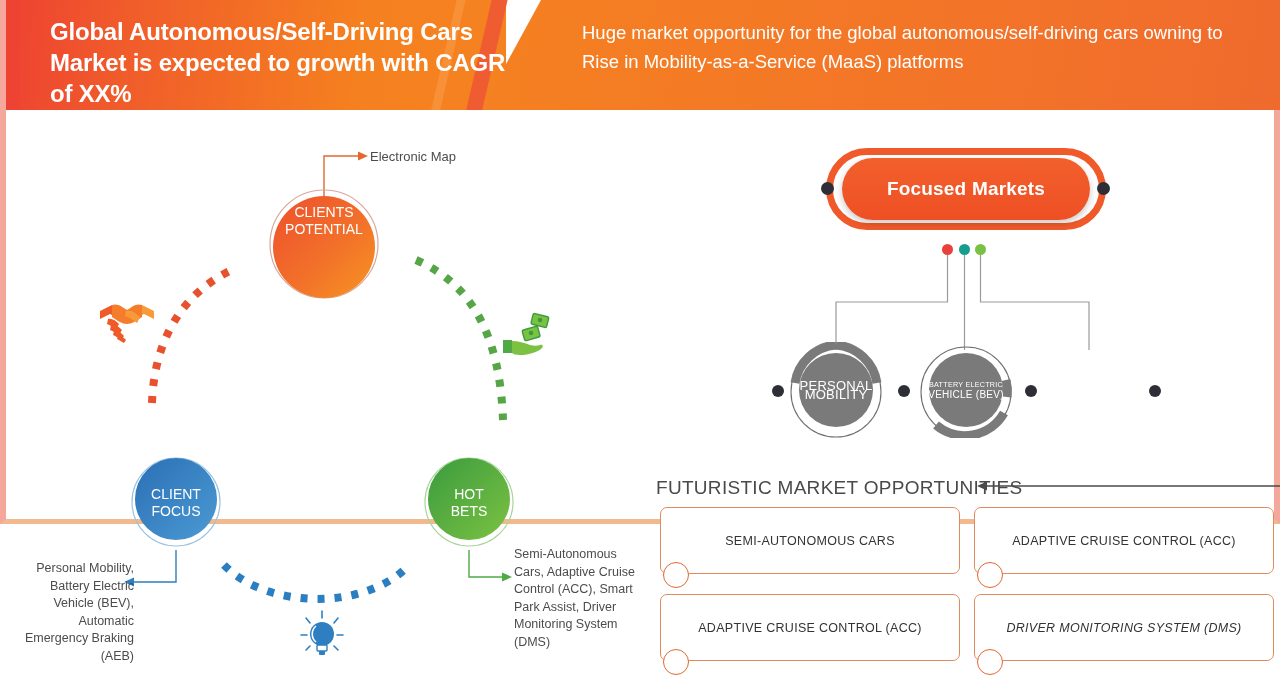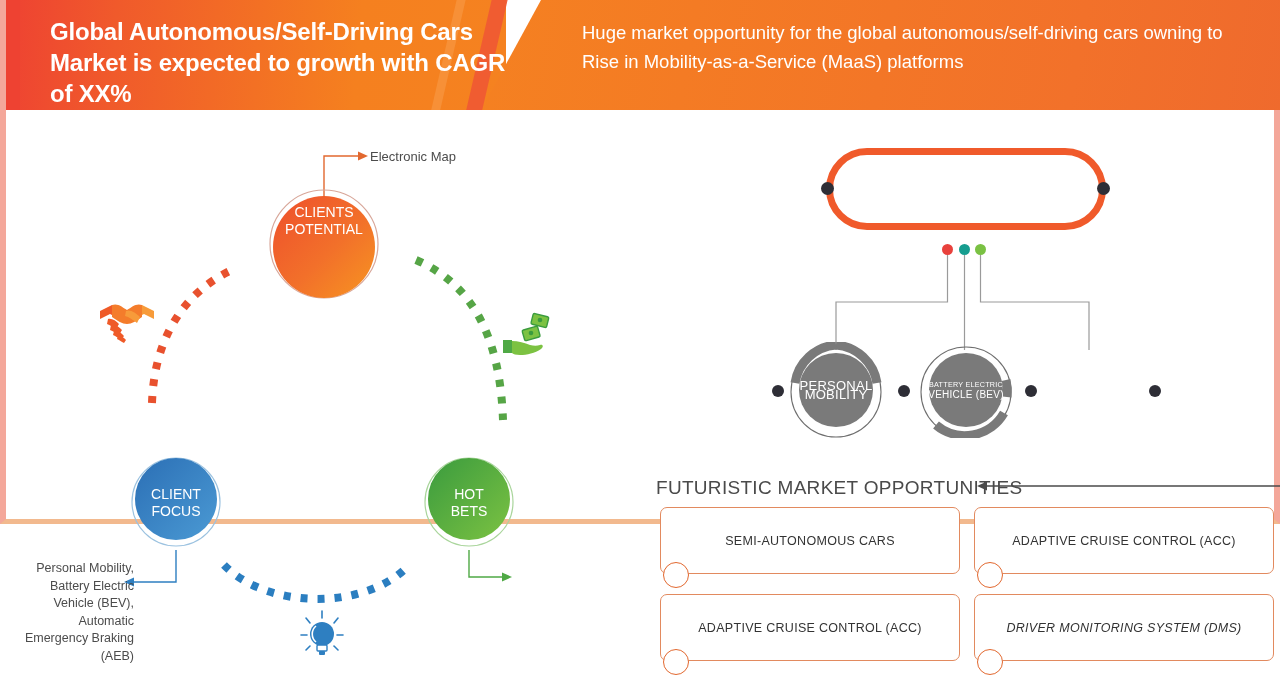--- a/index.html
+++ b/index.html
@@ -114,20 +114,21 @@
     <div>CLIENT</div>
     <div>FOCUS</div>
   </div>
   <div class="abs" style="left:421px;top:486px;width:84px;text-align:center;color:#fff;font-size:14px;line-height:17px;">
     <div>HOT</div>
     <div>BETS</div>
   </div>
 
   <div class="abs" style="left:364px;top:149px;color:#4c4c4c;font-size:13px;">Electronic Map</div>
   <div class="abs" style="left:6px;top:560px;width:122px;text-align:right;color:#4c4c4c;font-size:12.5px;line-height:17.5px;">Personal Mobility, Battery Electric Vehicle (BEV), Automatic Emergency Braking (AEB)</div>
+  <div class="abs" style="left:508px;top:546px;width:128px;text-align:left;color:#4c4c4c;font-size:12.5px;line-height:17.5px;">Semi-Autonomous Cars, Adaptive Cruise Control (ACC), Smart Park Assist, Driver Monitoring System (DMS)</div>
 
   <svg class="abs" style="left:90px;top:295px;" width="62" height="52" viewBox="0 0 62 52">
     <g>
       <path d="M4 16 L16 10 L28 18 L24 24 L14 19 L4 24 Z" fill="#ef5a28"></path>
       <path d="M58 16 L46 10 L34 18 L38 24 L48 19 L58 24 Z" fill="#f79b3a"></path>
       <path d="M16 10 C22 8 26 12 31 15 C36 12 40 8 46 10 L46 22 C40 26 36 29 31 29 C26 29 22 26 16 22 Z" fill="#f47c2b"></path>
       <path d="M12 24 C16 23 20 26 23 29 L20 34 C17 32 14 30 11 29 Z" fill="#ef5a28"></path>
       <path d="M15 30 C19 29 23 32 26 35 L23 40 C20 38 17 36 14 35 Z" fill="#ef5a28"></path>
       <path d="M18 36 C22 35 25 38 28 41 L25 45 C22 43 20 41 17 40 Z" fill="#ef5a28"></path>
       <path d="M22 41 C25 40 28 43 30 45 L28 48 C25 47 24 45 21 44 Z" fill="#ef5a28"></path>
@@ -156,20 +157,23 @@
       <line x1="8" y1="40" x2="12" y2="36"></line>
       <line x1="40" y1="40" x2="36" y2="36"></line>
     </g>
     <circle cx="24" cy="24" r="12" fill="#2e7fc1"></circle>
     <path d="M18 16 C13 20 13 28 18 32" fill="none" stroke="#fff" stroke-width="1.6"></path>
     <rect x="19" y="35" width="10" height="6" rx="1" fill="#fff" stroke="#2e7fc1" stroke-width="1.4"></rect>
     <rect x="21" y="41" width="6" height="4" rx="1" fill="#2e7fc1"></rect>
   </svg>
 
   <div class="fm-outer"></div>
+  <div class="fm-inner">
+    <span>Focused Markets</span>
+  </div>
   <div class="fm-dot" style="left:815px;top:182px;"></div>
   <div class="fm-dot" style="left:1091px;top:182px;"></div>
 
   <div class="sm-dot" style="left:936px;top:244px;background:#e8413c;"></div>
   <div class="sm-dot" style="left:953px;top:244px;background:#169d8f;"></div>
   <div class="sm-dot" style="left:969px;top:244px;background:#7ac143;"></div>
 
   <svg class="abs" style="left:800px;top:250px;" width="400" height="110">
     <g fill="none" stroke="#9a9a9a" stroke-width="1.2">
       <path d="M141.5,5 L141.5,52 L30,52 L30,100"></path>

